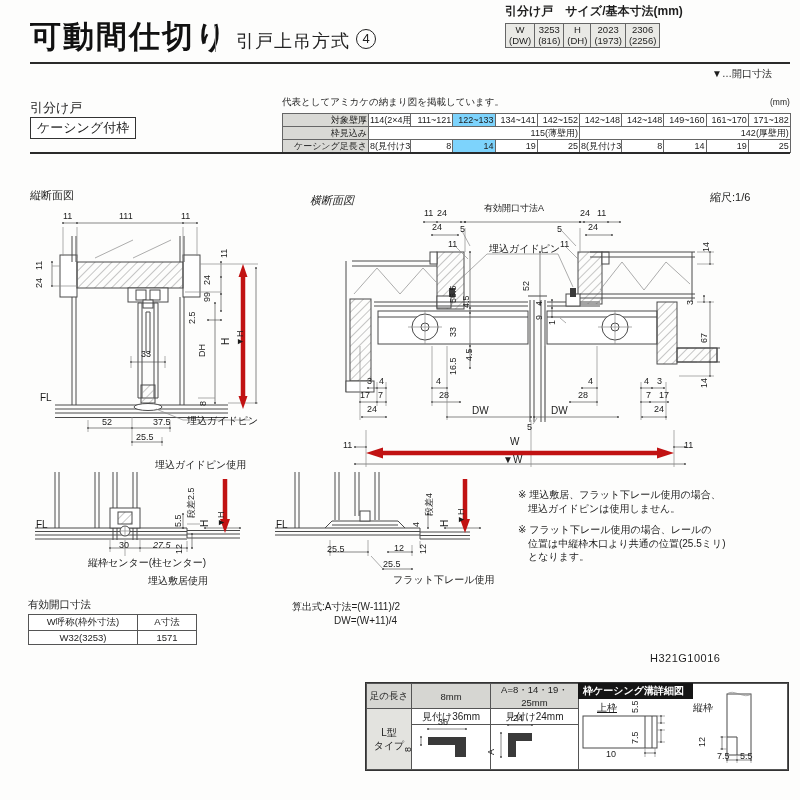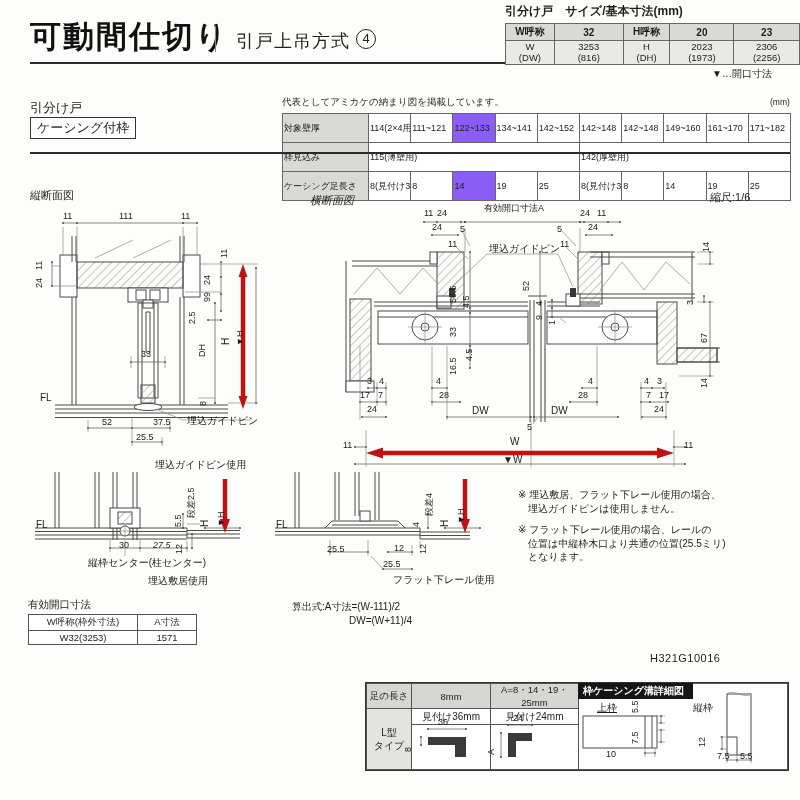--- a/index.html
+++ b/index.html
@@ -22,34 +22,34 @@
   .st .dr{background:#e9e9e5;line-height:10.5px}
   .stnote{position:absolute;left:712px;top:67px;font-size:10px;white-space:nowrap}
   
   .typelab{position:absolute;left:30px;top:99px;font-size:13px}
   .framelab{position:absolute;left:30px;top:117px;font-size:13px;border:1px solid #333;padding:1px 6px;background:#fff}
   
   .wtwrap{position:absolute;left:282px;top:96px}
   .wtcap{font-size:9.5px;margin-bottom:4px}
   .wtunit{position:absolute;left:488px;top:1px;font-size:8.5px}
   .wt{border-collapse:collapse;table-layout:fixed;width:508px}
-  .wt td{border:1px solid #666;font-size:9px;text-align:left;height:12px;padding:8px 1px;line-height:11px;
+  .wt td{border:1px solid #666;font-size:9px;text-align:right;height:12px;padding:0 1px;line-height:11px;
          overflow:hidden;white-space:nowrap;background:#fff}
   .wt .lbl{background:#d9d9d5}
-  .wt .hl{background:#8b5cf6}
+  .wt .hl{background:#7dd3fc}
   
   .note{position:absolute;left:518px;font-size:10px;line-height:13.5px;white-space:pre-line;color:#222}
   
   .otwrap{position:absolute;left:28px;top:598px}
   .ottitle{font-size:10.5px;margin-bottom:2px}
   .ot{border-collapse:collapse}
   .ot td{border:1px solid #555;font-size:9.5px;text-align:center;padding:1px 4px;background:#fff}
   
   .formula{position:absolute;left:292px;top:600px;font-size:10px;line-height:14px}
-  .formula .l2{margin-left:57px}
+  .formula .l2{margin-left:42px}
   
   .doccode{position:absolute;left:650px;top:652px;font-size:11px;letter-spacing:.5px}
   
   .ctwrap{position:absolute;left:365px;top:682px;border:1.5px solid #333;background:#15803d}
   .ct{border-collapse:collapse;table-layout:fixed;width:421px;height:87px}
   .ct td{border:1px solid #555;font-size:10px;text-align:center;vertical-align:middle;padding:0;background:#fff}
   .ct .g{background:#d6d6d2;font-size:9.5px;height:15px}
   .ct .lt{background:#e3e3df;white-space:pre-line;font-size:10px;line-height:13px}
   .ct .det{position:relative;border-left:1px solid #555}
   .blackbox{position:absolute;left:-1px;top:-1px;width:110px;height:16px;background:#151515;color:#fff;
@@ -83,27 +83,20 @@
   <div class="subtitle">引戸上吊方式</div>
   <div class="numcircle">4</div>
   <div class="rule" style="top:62px"></div>
 
   <div class="stwrap">
     <div class="stcap">
       <span>引分け戸</span><span class="c2">サイズ/基本寸法(mm)</span>
     </div>
     <table class="st">
       <tbody>
-          <tr>
-        <td class="hd" style="width:44px">W呼称</td>
-        <td class="hd" style="width:66px">32</td>
-        <td class="hd" style="width:42px">H呼称</td>
-        <td class="hd" style="width:60px">20</td>
-        <td class="hd" style="width:62px">23</td>
-      </tr>
       <tr>
         <td class="dr">
               <div>W</div>
               <div>(DW)</div>
             </td>
         <td class="dr">
               <div>3253</div>
               <div>(816)</div>
             </td>
         <td class="dr">

